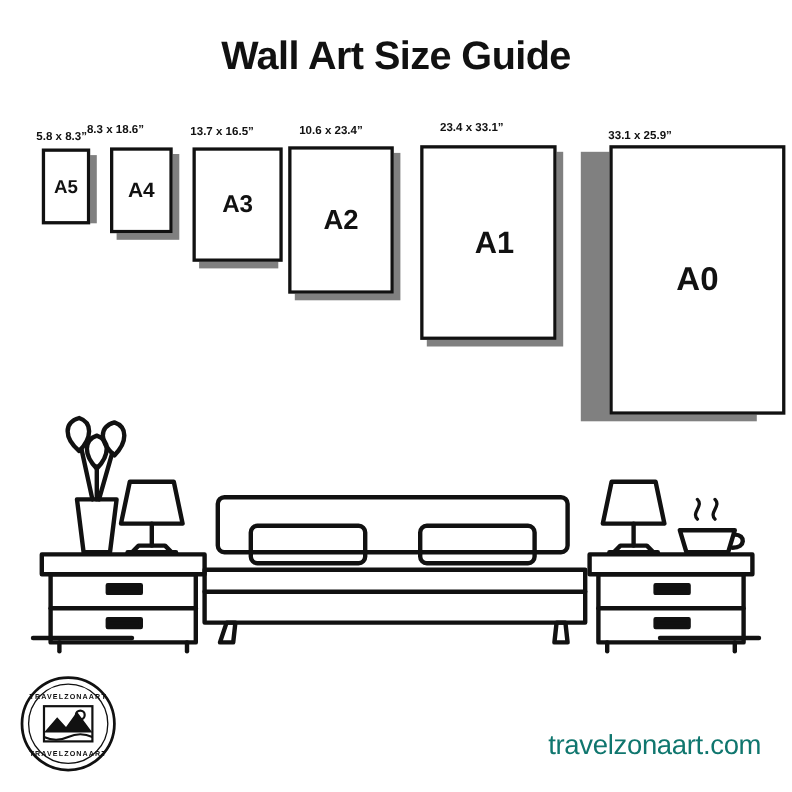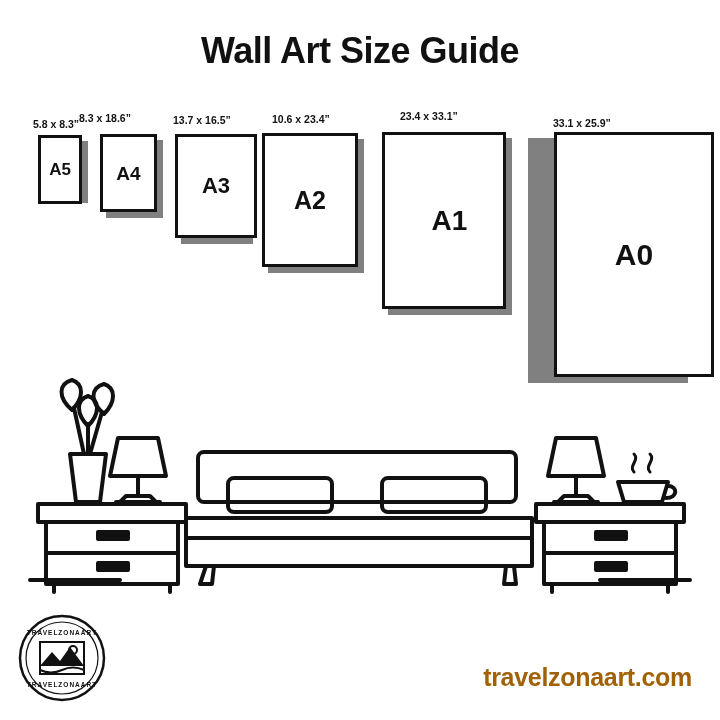--- a/index.html
+++ b/index.html
@@ -81,22 +81,22 @@
     width: 720px;
     height: 240px;
   }
 
   
   .site-url {
     position: absolute;
     right: 28px;
     bottom: 28px;
     font-size: 25px;
-    font-weight: bold;
-    color: #a16207;
+    font-weight: normal;
+    color: #0f766e;
     letter-spacing: -0.3px;
   }
   #logo {
     position: absolute;
     left: 18px;
     bottom: 18px;
     width: 88px;
     height: 88px;
   }
 </style>

